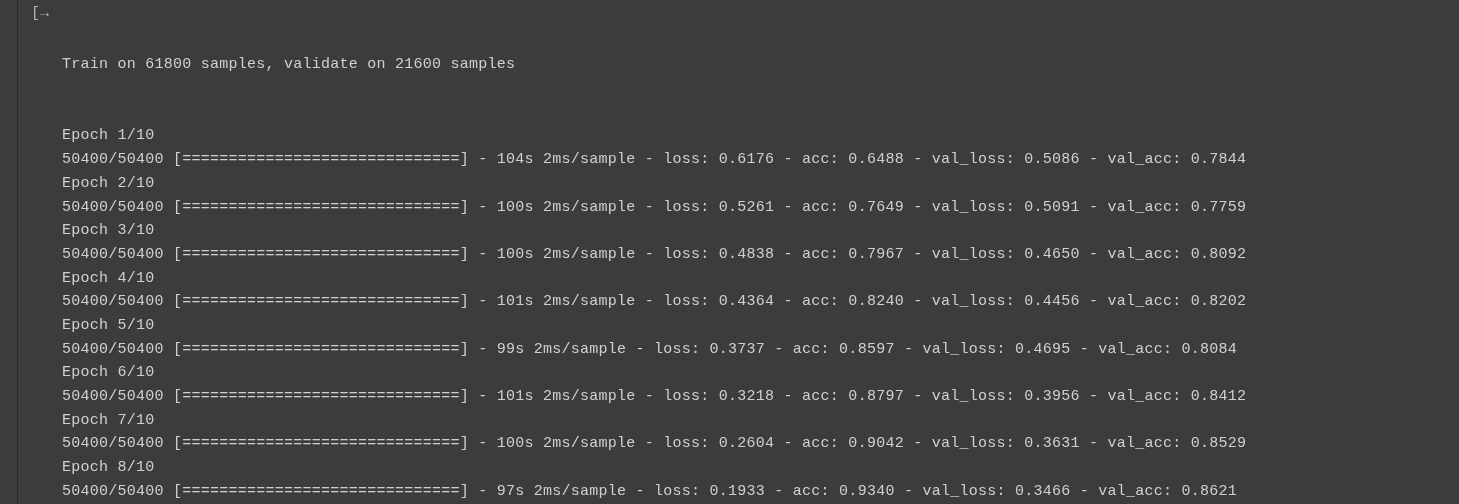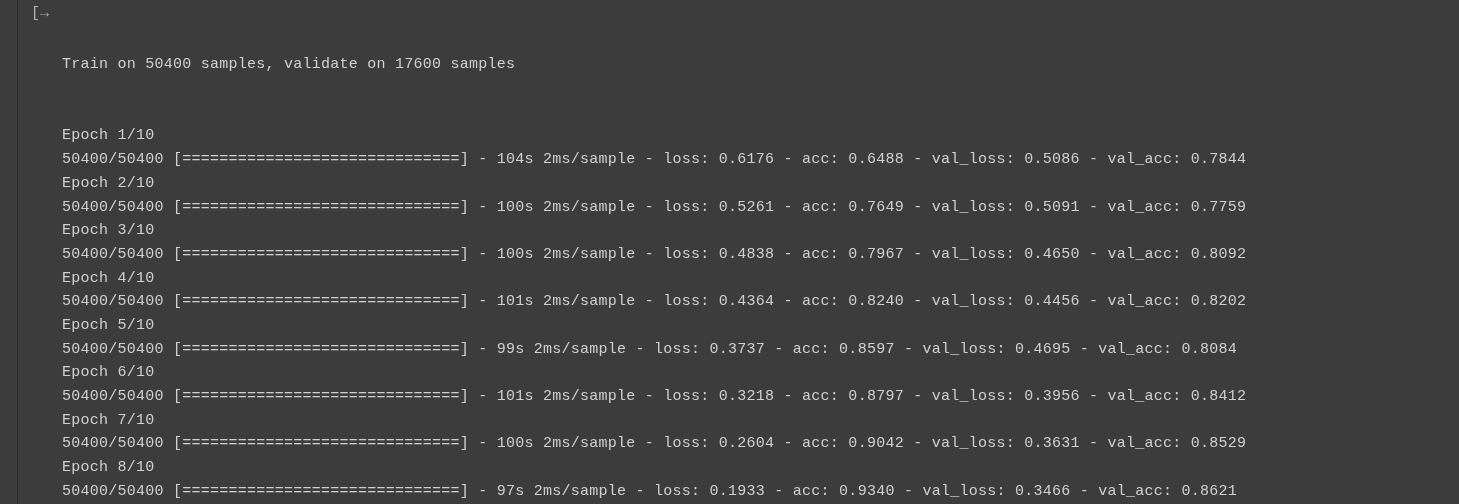--- a/index.html
+++ b/index.html
@@ -46,15 +46,15 @@
 </head>
 <body>
 
 <div class="left-margin"></div>
 
 <div class="gutter">
   <span class="execute-icon">[→</span>
 </div>
 
 <div class="output-area">
-  <span class="line">Train on 50400 samples, validate on 17600 samples</span>
+  <span class="line">Train on 61800 samples, validate on 21600 samples</span>
   <div id="epoch-lines"><span class="line">Epoch 1/10</span><span class="line">50400/50400 [==============================] - 104s 2ms/sample - loss: 0.6176 - acc: 0.6488 - val_loss: 0.5086 - val_acc: 0.7844</span><span class="line">Epoch 2/10</span><span class="line">50400/50400 [==============================] - 100s 2ms/sample - loss: 0.5261 - acc: 0.7649 - val_loss: 0.5091 - val_acc: 0.7759</span><span class="line">Epoch 3/10</span><span class="line">50400/50400 [==============================] - 100s 2ms/sample - loss: 0.4838 - acc: 0.7967 - val_loss: 0.4650 - val_acc: 0.8092</span><span class="line">Epoch 4/10</span><span class="line">50400/50400 [==============================] - 101s 2ms/sample - loss: 0.4364 - acc: 0.8240 - val_loss: 0.4456 - val_acc: 0.8202</span><span class="line">Epoch 5/10</span><span class="line">50400/50400 [==============================] - 99s 2ms/sample - loss: 0.3737 - acc: 0.8597 - val_loss: 0.4695 - val_acc: 0.8084</span><span class="line">Epoch 6/10</span><span class="line">50400/50400 [==============================] - 101s 2ms/sample - loss: 0.3218 - acc: 0.8797 - val_loss: 0.3956 - val_acc: 0.8412</span><span class="line">Epoch 7/10</span><span class="line">50400/50400 [==============================] - 100s 2ms/sample - loss: 0.2604 - acc: 0.9042 - val_loss: 0.3631 - val_acc: 0.8529</span><span class="line">Epoch 8/10</span><span class="line">50400/50400 [==============================] - 97s 2ms/sample - loss: 0.1933 - acc: 0.9340 - val_loss: 0.3466 - val_acc: 0.8621</span><span class="line">Epoch 9/10</span></div>
 </div>
 
 </body></html>

